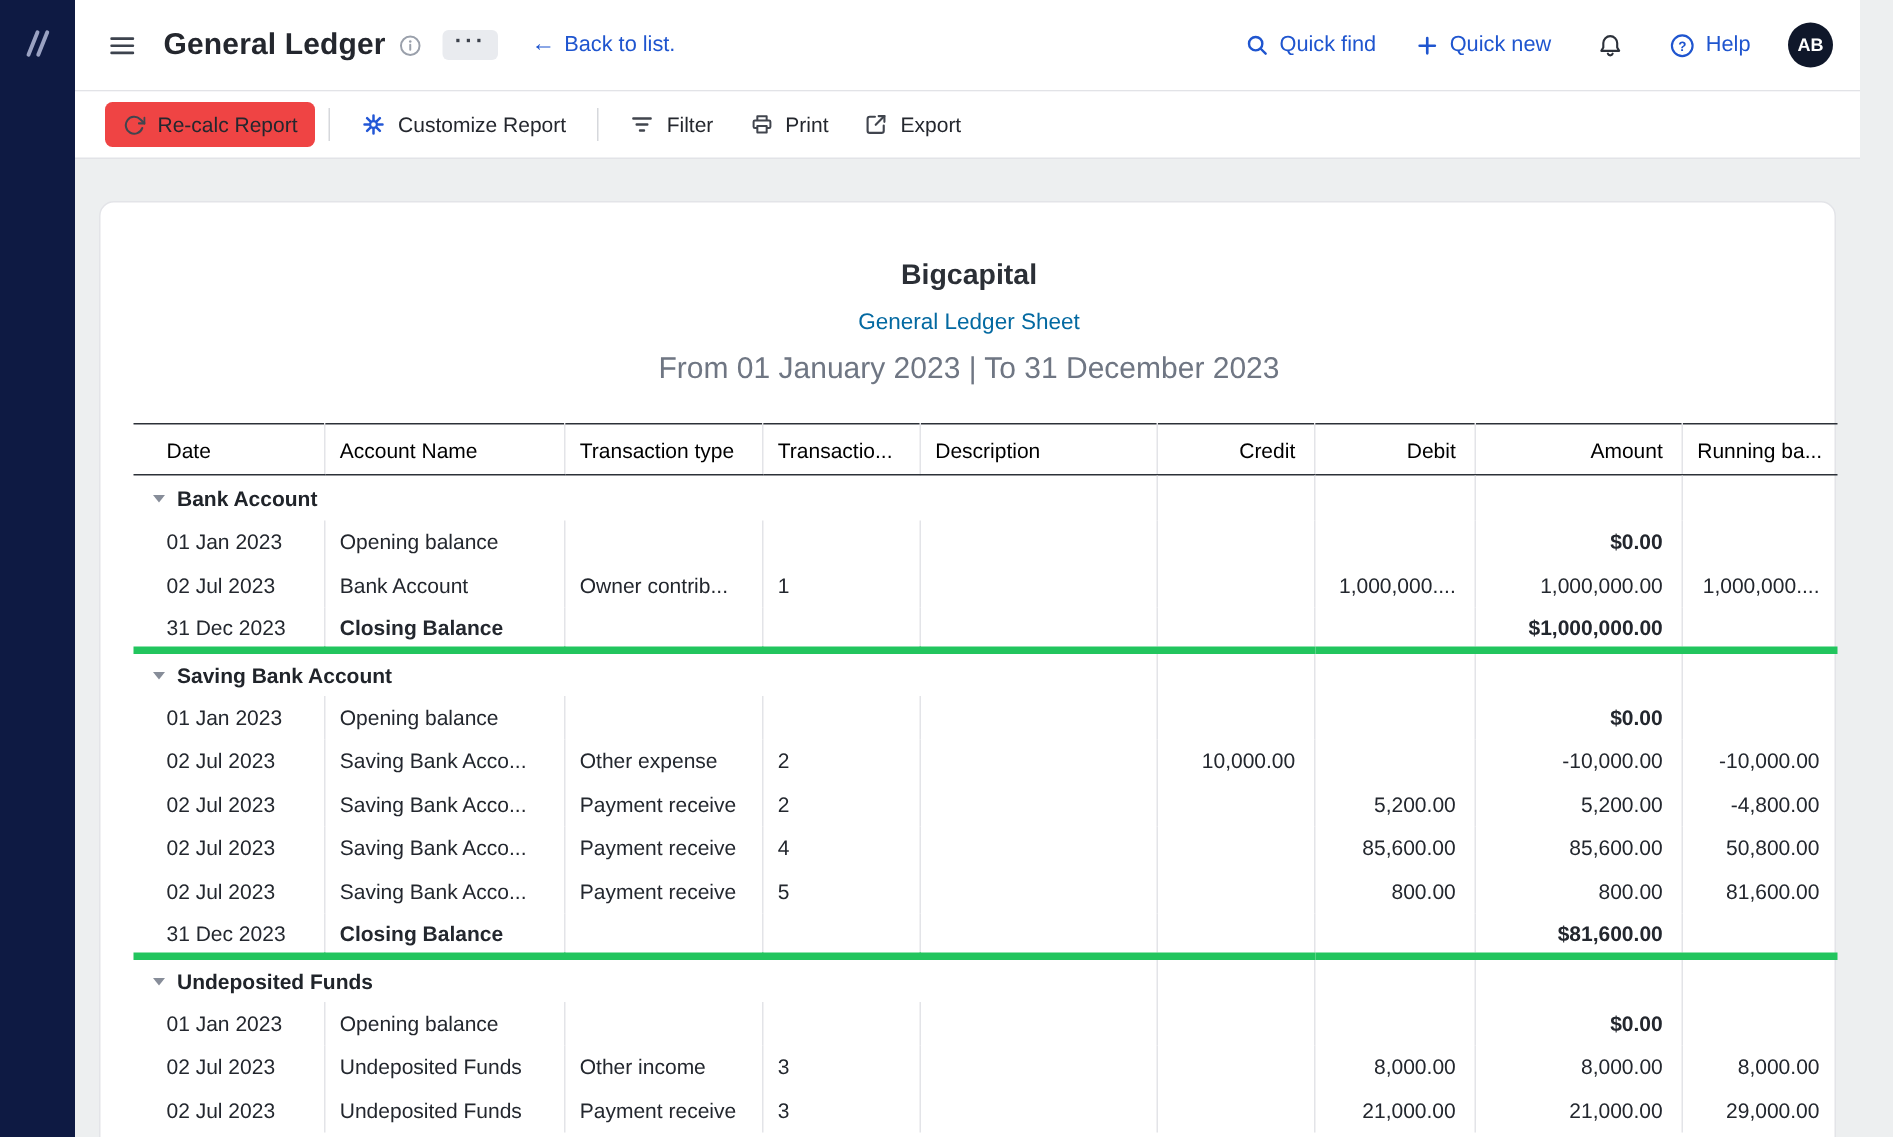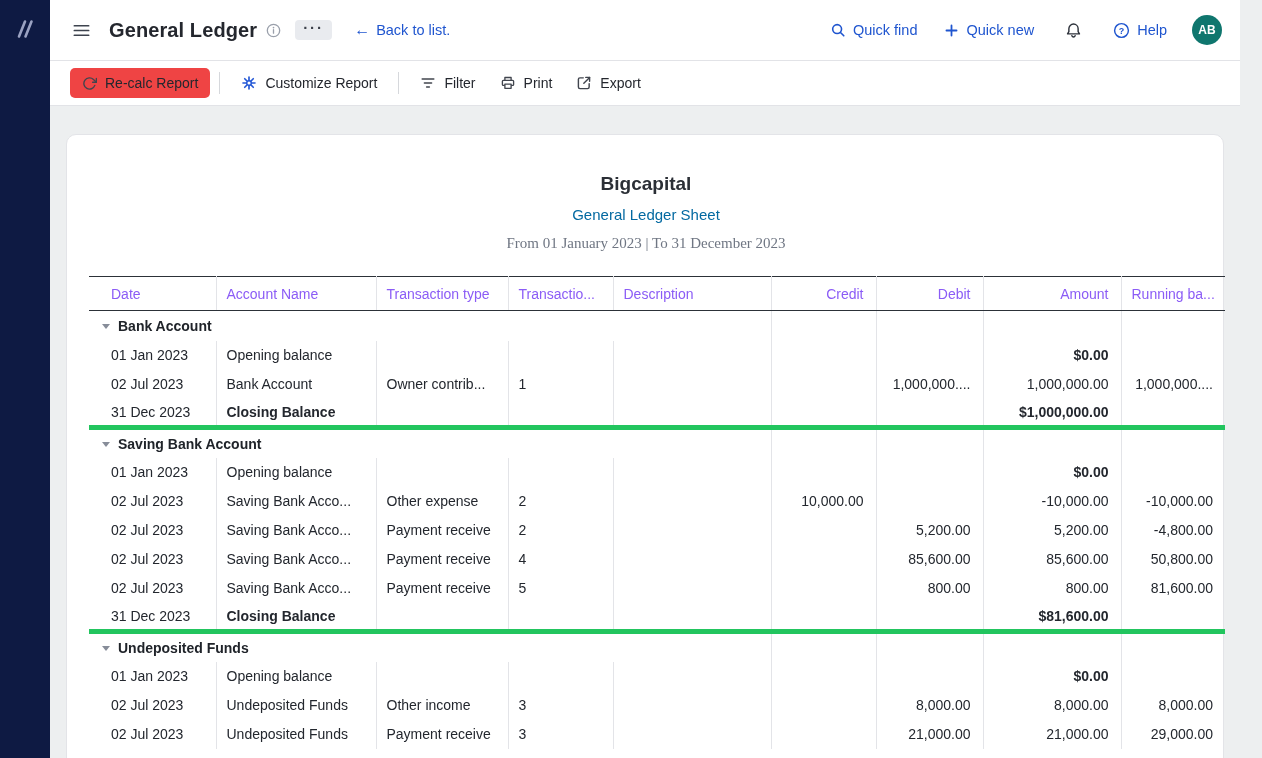--- a/index.html
+++ b/index.html
@@ -20,40 +20,40 @@
   .page-title { font-size: 20px; font-weight: 700; color: #24272e; margin: 0 9px 0 14px; letter-spacing: .1px; }
   .info { color: #9aa0ab; display: flex; margin-right: 14px; }
   .more-btn { background: #e9ebef; border: none; border-radius: 4px; padding: 3px 8px 7px; font-size: 15px; font-weight: 700; color: #3c414b; letter-spacing: 2px; line-height: 10px; cursor: pointer; margin-right: 22px; }
   .back-link { display: flex; align-items: center; gap: 6px; color: #1f55cf; font-size: 14.5px; text-decoration: none; cursor: pointer; }
   .back-arrow { font-size: 16px; line-height: 1; }
   .spacer { flex: 1; }
   .top-action { display: flex; align-items: center; gap: 7px; color: #1f55cf; font-size: 14.5px; background: none; border: none; cursor: pointer; margin-left: 27px; font-family: inherit; }
   .top-action .t-icon { display: flex; color: #1f55cf; }
   .bell { color: #2c313a; margin-left: 27px; }
   .help-icon { color: #2c313a; }
-  .avatar { width: 30px; height: 30px; border-radius: 50%; background: #0f766e; color: #fff; font-size: 12px; font-weight: 700; display: flex; align-items: center; justify-content: center; margin-left: 25px; cursor: pointer; flex: 0 0 30px; }
+  .avatar { width: 30px; height: 30px; border-radius: 50%; background: #0f172a; color: #fff; font-size: 12px; font-weight: 700; display: flex; align-items: center; justify-content: center; margin-left: 25px; cursor: pointer; flex: 0 0 30px; }
 
   
   .toolbar { height: 45px; background: #fff; border-bottom: 1px solid #e2e3e7; display: flex; align-items: center; padding: 0 20px; flex: 0 0 45px; }
   .tool-btn { display: flex; align-items: center; gap: 8px; font-size: 14px; color: #24272e; padding: 7px 12px; background: none; border: none; cursor: pointer; font-family: inherit; border-radius: 5px; }
   .tool-btn .ticon { display: flex; color: #41454e; }
   .tool-btn.recalc { background: #ef4444; }
   .tool-btn.customize .ticon { color: #2458d6; }
   .tdivider { width: 1px; height: 22px; background: #d6d8dc; margin: 0 9px; }
 
   
   .content { flex: 1; background: #edeff0; overflow: hidden; padding: 28px 16px 0; }
   .card { background: #fff; border: 1px solid #e3e4e8; border-radius: 10px; height: 720px; padding: 38px 20px 0 22px; }
   .report-head { text-align: center; }
   .company { font-size: 19px; font-weight: 600; color: #2b2f36; }
   .sheet { font-size: 15px; color: #0369a1; margin-top: 11px; }
-  .range { font-size: 15px; color: #6f7683; margin-top: 12px; font-family: Liberation Serif, serif; }
+  .range { font-size: 20px; color: #6f7683; margin-top: 12px; }
 
   table.ledger { width: 100%; border-collapse: collapse; table-layout: fixed; font-size: 14px; color: #23272e; margin-top: 24px; }
-  .ledger thead th { font-weight: 400; text-align: left; color: #8b5cf6; border-top: 1px solid #2c3138; border-bottom: 1px solid #2c3138; height: 34px; padding: 0 10px; overflow: hidden; white-space: nowrap; }
+  .ledger thead th { font-weight: 400; text-align: left; color: #000000; border-top: 1px solid #2c3138; border-bottom: 1px solid #2c3138; height: 34px; padding: 0 10px; overflow: hidden; white-space: nowrap; }
   .ledger th:first-child { padding-left: 22px; }
   .ledger th.num, .ledger td.num { text-align: right; padding-right: 12px; }
   .ledger th:not(:last-child), .ledger td:not(:last-child) { border-right: 1px solid #e3e4e8; }
   .ledger tbody td { height: 29px; padding: 0 10px; overflow: hidden; white-space: nowrap; }
   .ledger tr.data-row td:first-child { padding-left: 22px; }
   .ledger tr.group-row td { height: 30px; }
   .ledger tr.group-row.sep td { border-top: 5px solid #22c55e; }
   .group-cell { padding-left: 13px !important; font-weight: 700; color: #20242a; cursor: pointer; }
   .caret { display: inline-block; width: 0; height: 0; border-left: 4.5px solid transparent; border-right: 4.5px solid transparent; border-top: 5.5px solid #878d99; margin-right: 8px; vertical-align: 2px; }
   .ledger td.bold { font-weight: 700; }

